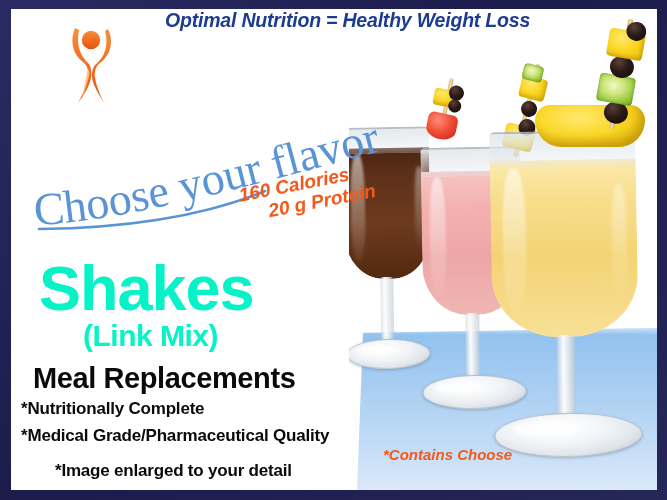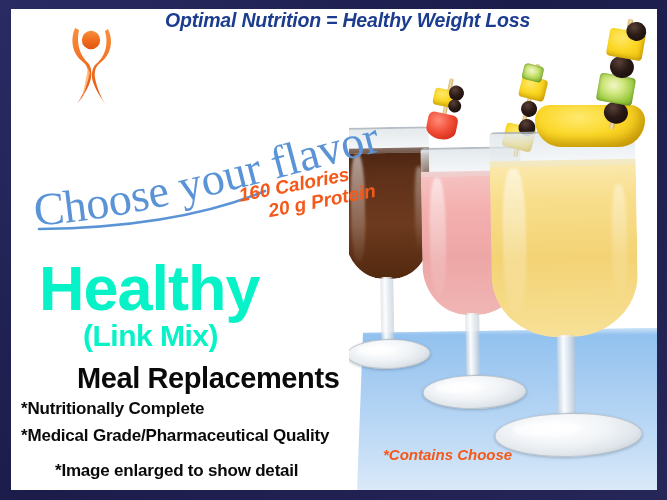--- a/index.html
+++ b/index.html
@@ -225,21 +225,20 @@
     letter-spacing: -.5px;
   }
   #meal-replacements {
     position: absolute;
     left: 22px;
     top: 353px;
     font-size: 29px;
     font-weight: bold;
     color: #0a0a0a;
     letter-spacing: -.4px;
-    margin-left: 44px;
   }
   .bullet-line {
     position: absolute;
     font-size: 17px;
     font-weight: bold;
     color: #0a0a0a;
     letter-spacing: -.2px;
     white-space: nowrap;
   }
   #bullet-1 { left: 10px; top: 390px; }
@@ -375,24 +374,24 @@
         </textPath>
       </text>
       <path d="M 12,100 C 95,99 175,88 238,62" stroke="#5b94d6" stroke-width="2.6" fill="none" stroke-linecap="round"></path>
     </svg>
 
     <div id="calories-badge">
       <div>160 Calories</div>
       <div style="margin-left:26px;">20 g Protein</div>
     </div>
 
-    <div id="shakes-title">Healthy</div>
+    <div id="shakes-title">Shakes</div>
     <div id="shakes-sub">(Link Mix)</div>
     <div id="meal-replacements">Meal Replacements</div>
 
     <div class="bullet-line" id="bullet-2">*Medical Grade/Pharmaceutical Quality</div>
     <div class="bullet-line" id="bullet-1">*Nutritionally Complete</div>
-    <div class="bullet-line" id="bullet-3">*Image enlarged to show detail</div>
+    <div class="bullet-line" id="bullet-3">*Image enlarged to your detail</div>
 
     <div id="contains-fiber">*Contains Choose</div>
 
   </div>
 </div>
 
 </body></html>

